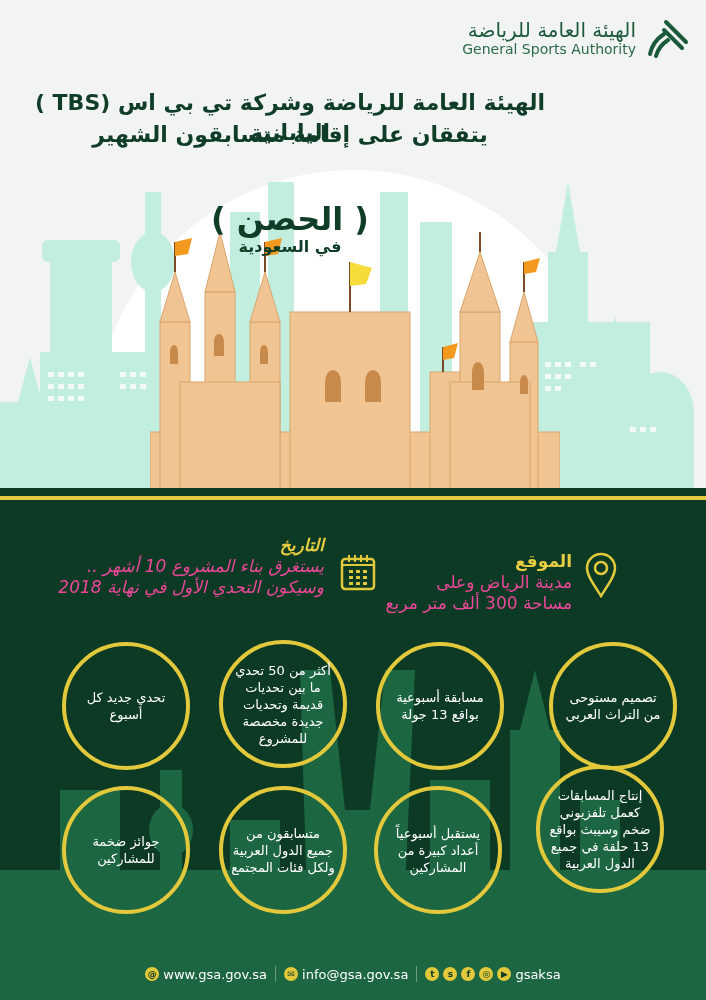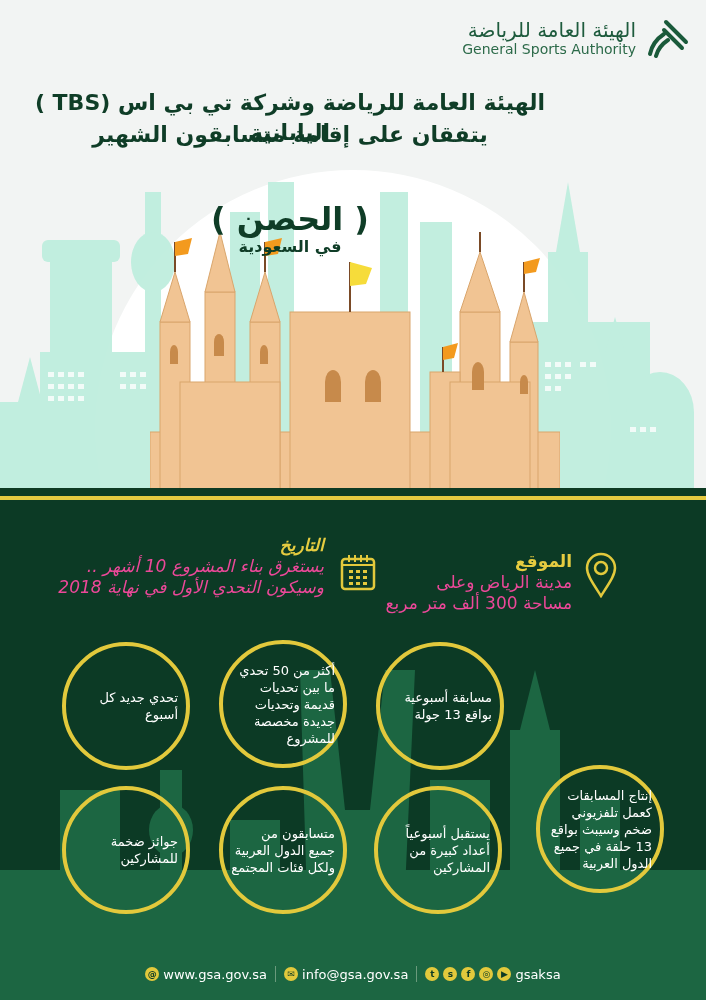--- a/index.html
+++ b/index.html
@@ -30,21 +30,21 @@
   .info-title { color: #e6cc40; font-weight: bold; font-size: 17px; line-height: 22px; }
   .info-body { color: #ec4899; font-size: 17px; line-height: 21px; }
   .info-loc { right: 134px; top: 34px; margin-top: 16px; }
   .info-date { right: 382px; top: 34px; font-style: italic; }
   .pin { position: absolute; right: 88px; top: 52px; width: 34px; height: 46px; }
   .cal { position: absolute; right: 330px; top: 53px; width: 36px; height: 38px; }
   .circle {
     position: absolute; width: 128px; height: 128px; border-radius: 50%;
     border: 4px solid #e2c93c; box-sizing: border-box;
     display: flex; align-items: center; justify-content: center;
-    text-align: right; direction: rtl;
+    text-align: center; direction: rtl;
     color: #ffffff; font-size: 13px; line-height: 17px; padding: 8px;
   }
   .footer { position: absolute; left: 0; bottom: 18px; width: 706px; display: flex; justify-content: center; align-items: center; gap: 8px; font-size: 13px; color: #ffffff; }
   .fi { display: inline-flex; width: 14px; height: 14px; border-radius: 50%; background: #e2c93c; color: #0c3a25; font-size: 9px; align-items: center; justify-content: center; font-weight: bold; }
   .sep { width: 1px; height: 16px; background: #6a9a7c; }
   .footer-item { display: inline-flex; align-items: center; gap: 4px; }
 </style>
 </head>
 <body>
 
@@ -222,20 +222,21 @@
         <rect x="16" y="29" width="4" height="3"></rect>
         <rect x="23" y="29" width="4" height="3"></rect>
     </g>
   </svg>
   <div class="info info-date">
     <div class="info-title">التاريخ</div>
     <div class="info-body">يستغرق بناء المشروع 10 أشهر ..</div>
     <div class="info-body">وسيكون التحدي الأول في نهاية 2018</div>
   </div>
 
+  <div class="circle" style="left:549px; top:142px;">تصميم مستوحى من التراث العربي</div>
   <div class="circle" style="left:376px; top:142px;">مسابقة أسبوعية بواقع 13 جولة</div>
   <div class="circle" style="left:219px; top:140px;">أكثر من 50 تحدي ما بين تحديات قديمة وتحديات جديدة مخصصة للمشروع</div>
   <div class="circle" style="left:62px; top:142px;">تحدي جديد كل أسبوع</div>
 
   <div class="circle" style="left:536px; top:265px;">إنتاج المسابقات كعمل تلفزيوني ضخم وسيبث بواقع 13 حلقة في جميع الدول العربية</div>
   <div class="circle" style="left:374px; top:286px;">يستقبل أسبوعياً أعداد كبيرة من المشاركين</div>
   <div class="circle" style="left:219px; top:286px;">متسابقون من جميع الدول العربية ولكل فئات المجتمع</div>
   <div class="circle" style="left:62px; top:286px;">جوائز ضخمة للمشاركين</div>
 
   <div class="footer">

